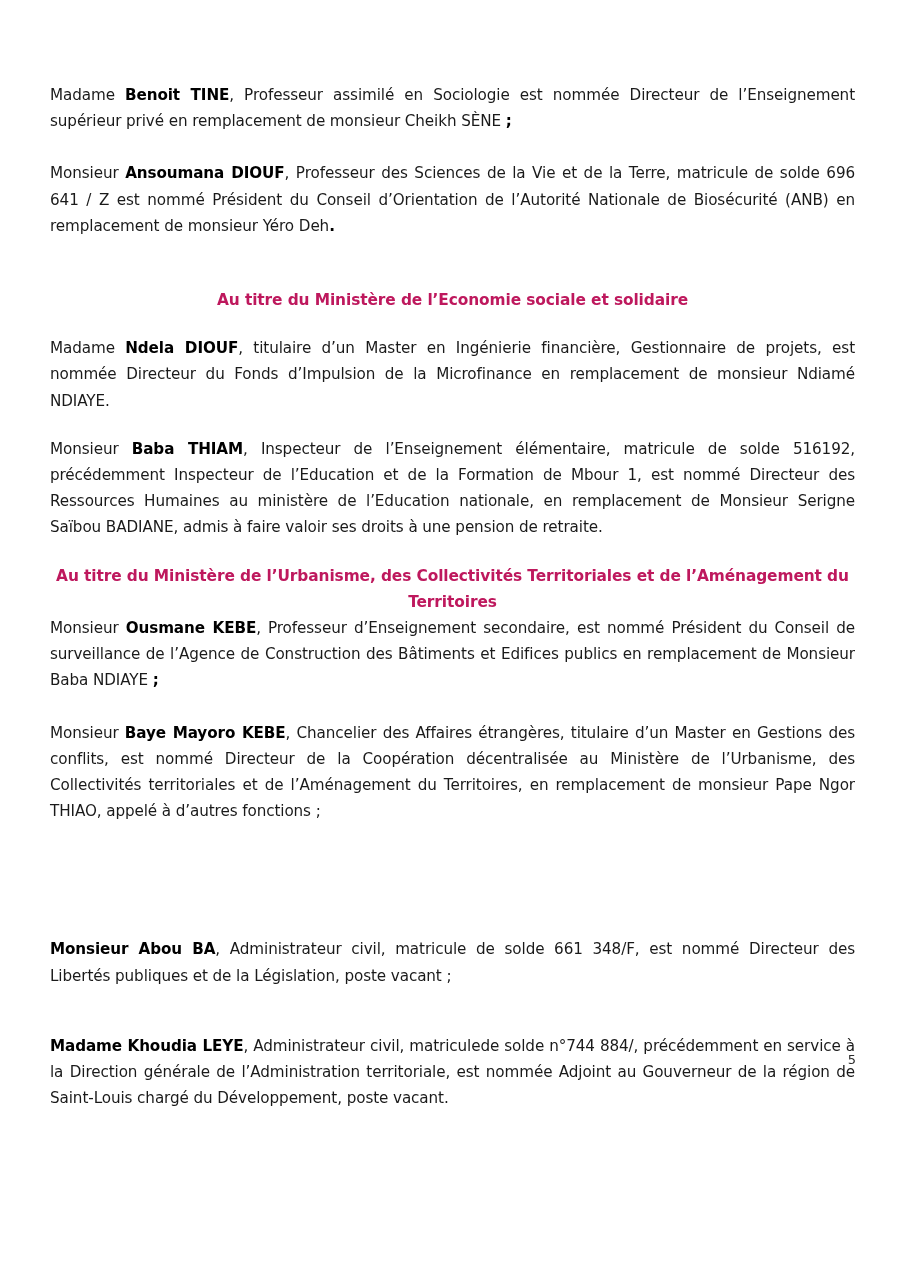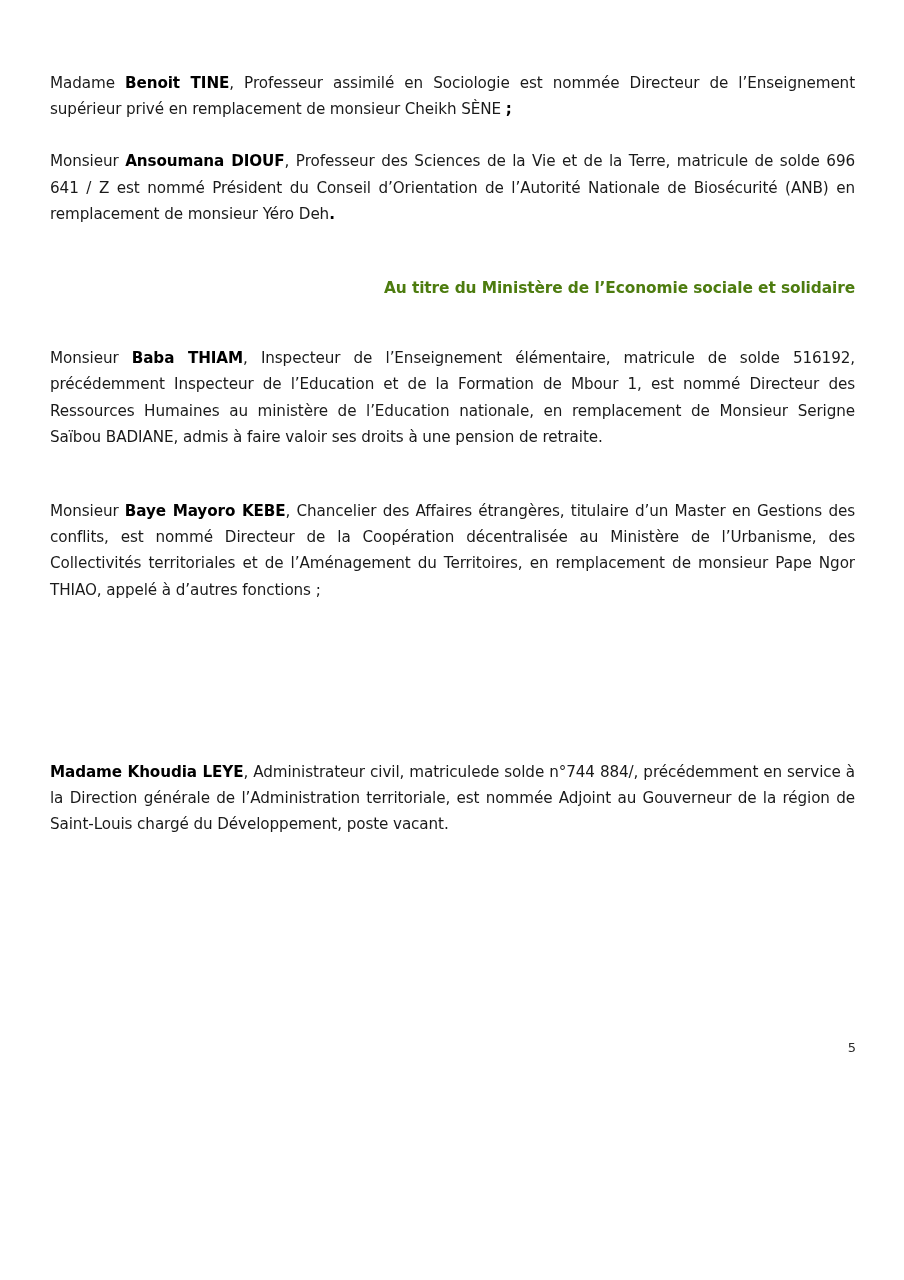--- a/index.html
+++ b/index.html
@@ -5,21 +5,21 @@
 <style>
   html, body {
     margin: 0;
     padding: 0;
     background: #ffffff;
   }
   .page {
     position: relative;
     width: 904px;
     height: 1112px;
-    margin: 4px auto;
+    margin: 16px auto;
     background: #ffffff;
     box-sizing: border-box;
     font-family: "DejaVu Sans", "Liberation Sans", sans-serif;
     color: #1a1a1a;
     overflow: hidden;
     text-decoration: underline;
   }
   .content {
     position: absolute;
     left: 50px;
@@ -33,22 +33,22 @@
     text-align: justify;
     text-justify: inter-word;
     color: #1a1a1a;
     letter-spacing: -0.1px;
   }
   h2.heading {
     margin: 0;
     font-size: 15.4px;
     line-height: 26.2px;
     font-weight: bold;
-    text-align: right;
-    color: #4d7c0f;
+    text-align: center;
+    color: #be185d;
     letter-spacing: -0.1px;
   }
   .gap-lg { height: 26px; }
   .gap-md { height: 22px; }
   .gap-sm { height: 12px; }
   .gap-none { height: 0px; }
   b, .b {
     font-weight: bold;
     color: #000000;
   }
@@ -72,33 +72,37 @@
 
 <div class="page">
   <div class="content" id="doc-body">
       <p class="para"><span>Madame </span><b>Benoit TINE</b><span>, Professeur assimilé en Sociologie est nommée Directeur de l’Enseignement supérieur privé en remplacement de monsieur Cheikh SÈNE </span><b>;</b></p>
       <div class="gap-lg"></div>
       <p class="para"><span>Monsieur </span><b>Ansoumana DIOUF</b><span>, Professeur des Sciences de la Vie et de la Terre, matricule de solde 696 641 / Z est nommé Président du Conseil d’Orientation de l’Autorité Nationale de Biosécurité (ANB) en remplacement de monsieur Yéro Deh</span><b>.</b></p>
       <div class="gap-lg"></div>
       <div class="gap-md"></div>
       <h2 class="heading">Au titre du Ministère de l’Economie sociale et solidaire</h2>
       <div class="gap-md"></div>
+      <p class="para"><span>Madame </span><b>Ndela DIOUF</b><span>, titulaire d’un Master en Ingénierie financière, Gestionnaire de projets, est nommée Directeur du Fonds d’Impulsion de la Microfinance en remplacement de monsieur Ndiamé NDIAYE.</span></p>
       <div class="gap-md"></div>
       <div class="gap-none"></div>
       <div class="gap-none"></div>
       <p class="para"><span>Monsieur </span><b>Baba THIAM</b><span>, Inspecteur de l’Enseignement élémentaire, matricule de solde 516192, précédemment Inspecteur de l’Education et de la Formation de Mbour 1, est nommé Directeur des Ressources Humaines au ministère de l’Education nationale, en remplacement de Monsieur Serigne Saïbou BADIANE, admis à faire valoir ses droits à une pension de retraite.</span></p>
       <div class="gap-md"></div>
       <div class="gap-none"></div>
+      <h2 class="heading">Au titre du Ministère de l’Urbanisme, des Collectivités Territoriales et de l’Aménagement du Territoires</h2>
       <div class="gap-none"></div>
+      <p class="para"><span>Monsieur </span><b>Ousmane KEBE</b><span>, Professeur d’Enseignement secondaire, est nommé Président du Conseil de surveillance de l’Agence de Construction des Bâtiments et Edifices publics en remplacement de Monsieur Baba NDIAYE </span><b>;</b></p>
       <div class="gap-lg"></div>
       <p class="para"><span>Monsieur </span><b>Baye Mayoro KEBE</b><span>, Chancelier des Affaires étrangères, titulaire d’un Master en Gestions des conflits, est nommé Directeur de la Coopération décentralisée au Ministère de l’Urbanisme, des Collectivités territoriales et de l’Aménagement du Territoires, en remplacement de monsieur Pape Ngor THIAO, appelé à d’autres fonctions ;</span></p>
       <div class="gap-lg"></div>
       <div class="gap-lg"></div>
       <div class="gap-lg"></div>
       <div class="gap-sm"></div>
       <div class="gap-md"></div>
+      <p class="para"><b>Monsieur Abou BA</b><span>, Administrateur civil, matricule de solde 661 348/F, est nommé Directeur des Libertés publiques et de la Législation, poste vacant ;</span></p>
       <div class="gap-md"></div>
       <div class="gap-md"></div>
       <p class="para"><b>Madame Khoudia LEYE</b><span>, Administrateur civil, matriculede solde n°744 884/, précédemment en service à la Direction générale de l’Administration territoriale, est nommée Adjoint au Gouverneur de la région de Saint-Louis chargé du Développement, poste vacant.</span></p>
       <div class="gap-none"></div>
     </div>
   <div class="page-number">5</div>
 </div>
 
 </body></html>

